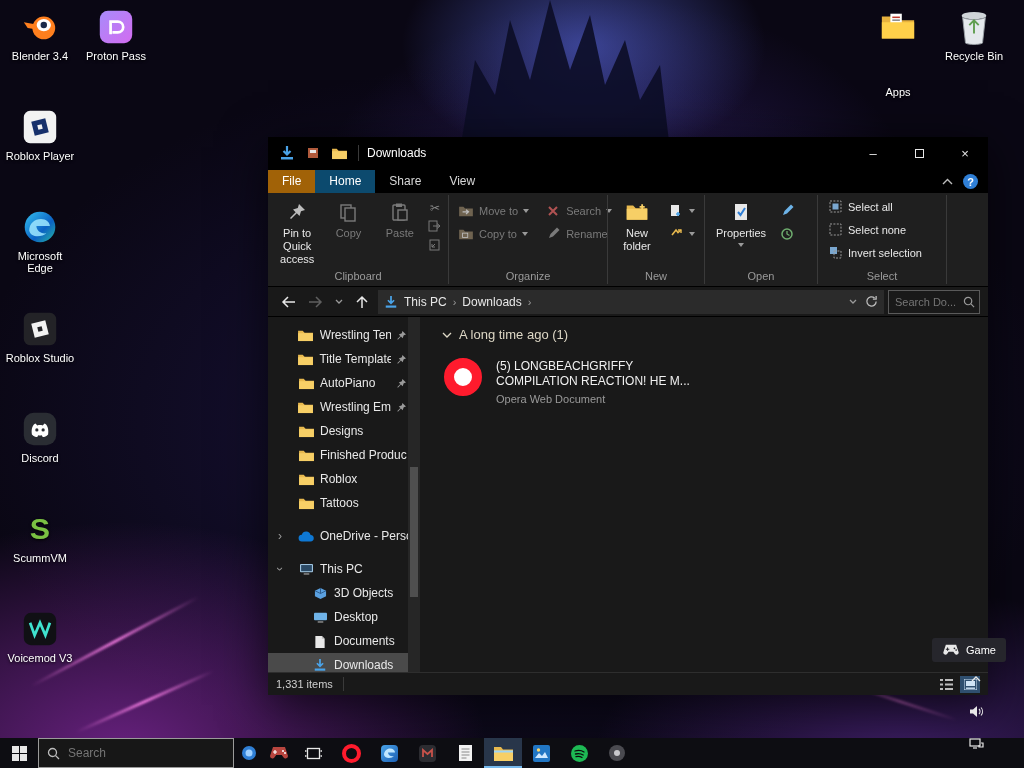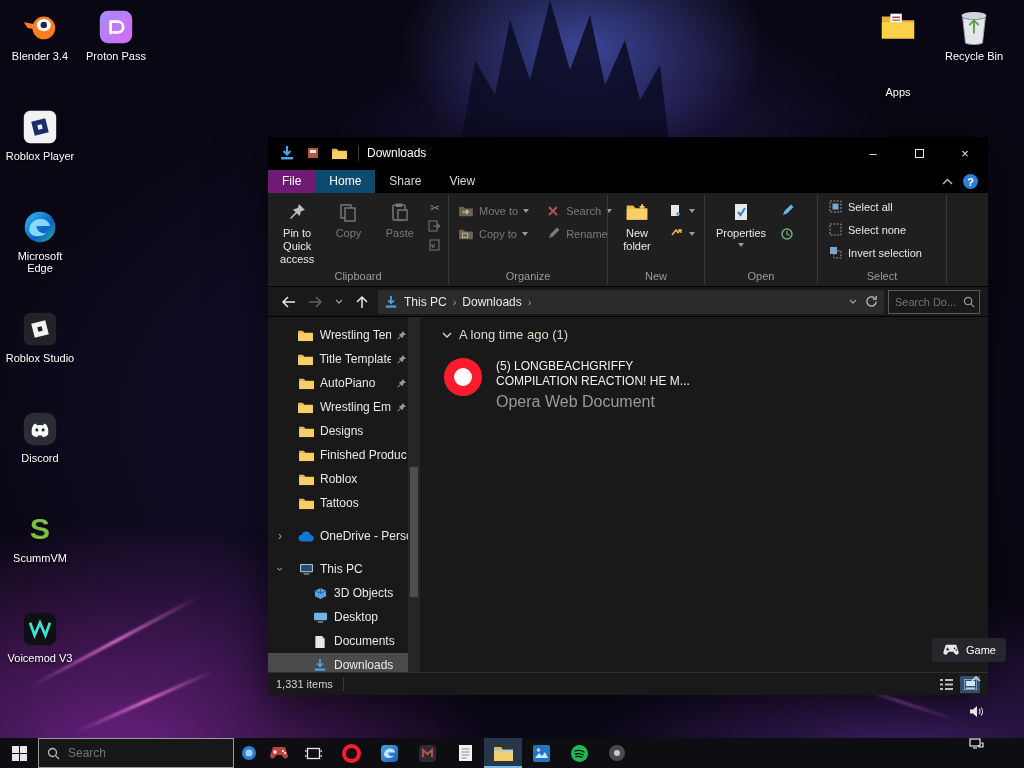--- a/index.html
+++ b/index.html
@@ -30,21 +30,21 @@
   .titlebar{height:32px;background:#000;display:flex;align-items:center;flex:0 0 auto;}
   .qat-ic{width:22px;height:22px;display:flex;align-items:center;justify-content:center;margin-left:4px;}
   .title-sep{width:1px;height:16px;background:#3a3a3a;margin:0 8px;}
   .win-title{font-size:12px;color:#fff;}
   .win-controls{margin-left:auto;display:flex;height:100%;}
   .wc{width:46px;height:100%;display:flex;align-items:center;justify-content:center;color:#e8e8e8;font-size:13px;}
   .wc .maxbox{width:9px;height:9px;border:1px solid #e8e8e8;}
 
   .tabrow{height:24px;background:#000;display:flex;align-items:flex-end;flex:0 0 auto;}
   .tab{padding:4px 14px 5px;font-size:12px;color:#d8d8d8;}
-  .tab.file{background:#701a75;color:#fff;}
+  .tab.file{background:#a16207;color:#fff;}
   .tab.active{background:#0c4a6e;color:#fff;}
   .tabrow-right{margin-left:auto;display:flex;align-items:center;gap:10px;padding:0 10px 4px;}
   .help-circle{width:15px;height:15px;border-radius:50%;background:#2f7fd6;color:#fff;font-size:11px;font-weight:bold;
     display:flex;align-items:center;justify-content:center;}
 
   .ribbon{height:94px;background:#1f1f1f;border-bottom:1px solid #000;display:flex;flex:0 0 auto;}
   .rgroup{display:flex;flex-direction:column;height:100%;}
   .rbody{flex:1;display:flex;align-items:stretch;padding:3px 5px 0;gap:3px;}
   .rgroup-label{height:17px;text-align:center;font-size:11px;color:#9a9a9a;line-height:15px;}
   .rdivider{width:1px;background:#3a3a3a;margin:2px 0;}
@@ -81,21 +81,21 @@
   .sb-pin{margin-left:auto;margin-right:14px;}
   .sb-gap{height:9px;}
   .sb-scroll{position:absolute;right:0;top:0;width:12px;height:100%;background:#262626;}
   .sb-thumb{position:absolute;left:2px;width:8px;background:#4f4f4f;border-radius:0;}
 
   .content{flex:1;position:relative;padding:10px 0 0 22px;}
   .group-header{display:flex;align-items:center;gap:7px;color:#ded8c6;font-size:13px;}
   .file-item{display:flex;align-items:flex-start;gap:14px;margin:16px 0 0 2px;width:300px;}
   .opera-icon{width:38px;height:38px;border-radius:50%;border:10px solid #ff1b2d;background:#fff;}
   .file-text{font-size:12px;color:#f0f0f0;line-height:1.28;padding-top:1px;}
-  .file-type{color:#9a9a9a;font-size:16px;margin-top:2px;}
+  .file-type{color:#9a9a9a;font-size:11px;margin-top:2px;}
 
   .statusbar{height:23px;border-top:1px solid #2e2e2e;display:flex;align-items:center;padding:0 8px;
     font-size:11px;color:#cfcfcf;flex:0 0 auto;background:#191919;}
   .status-sep{width:1px;height:14px;background:#3a3a3a;margin-left:10px;}
   .view-toggles{margin-left:auto;display:flex;gap:4px;}
   .vt{width:20px;height:17px;display:flex;align-items:center;justify-content:center;}
   .vt.sel{background:#2f4f6f;}
 
   
   #taskbar{position:absolute;left:0;bottom:0;width:1024px;height:30px;background:#0d0d12;display:flex;

